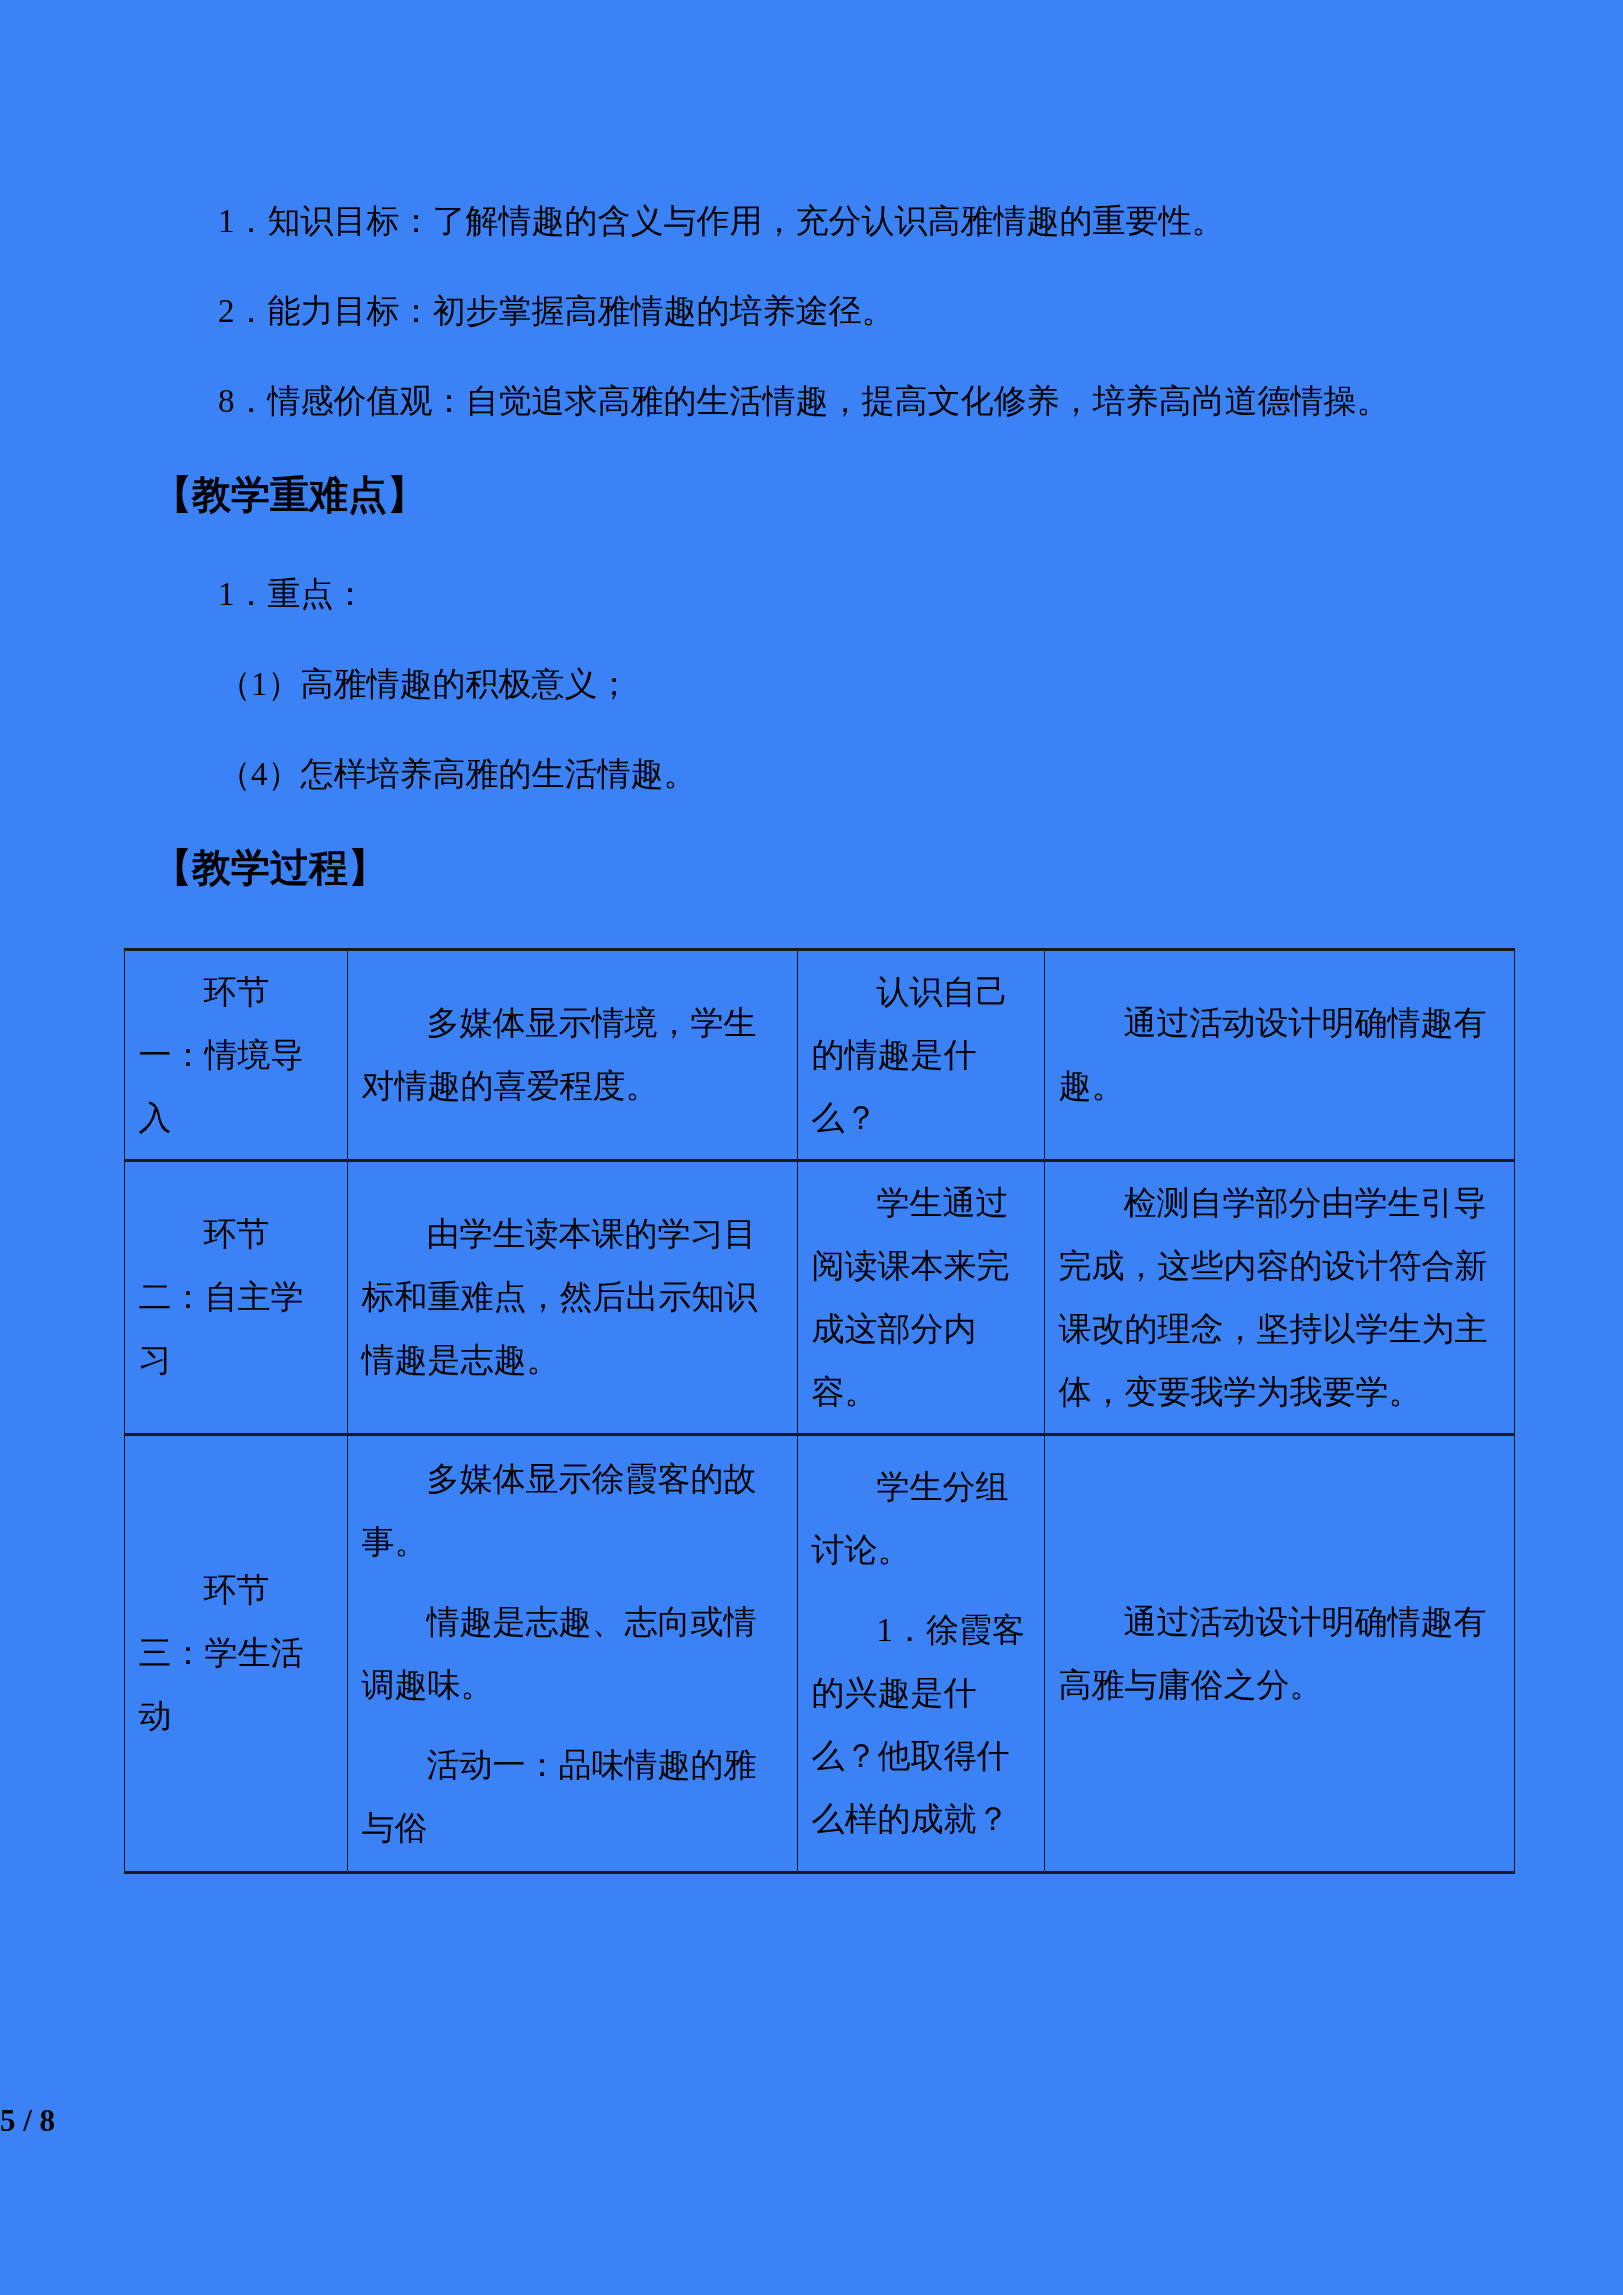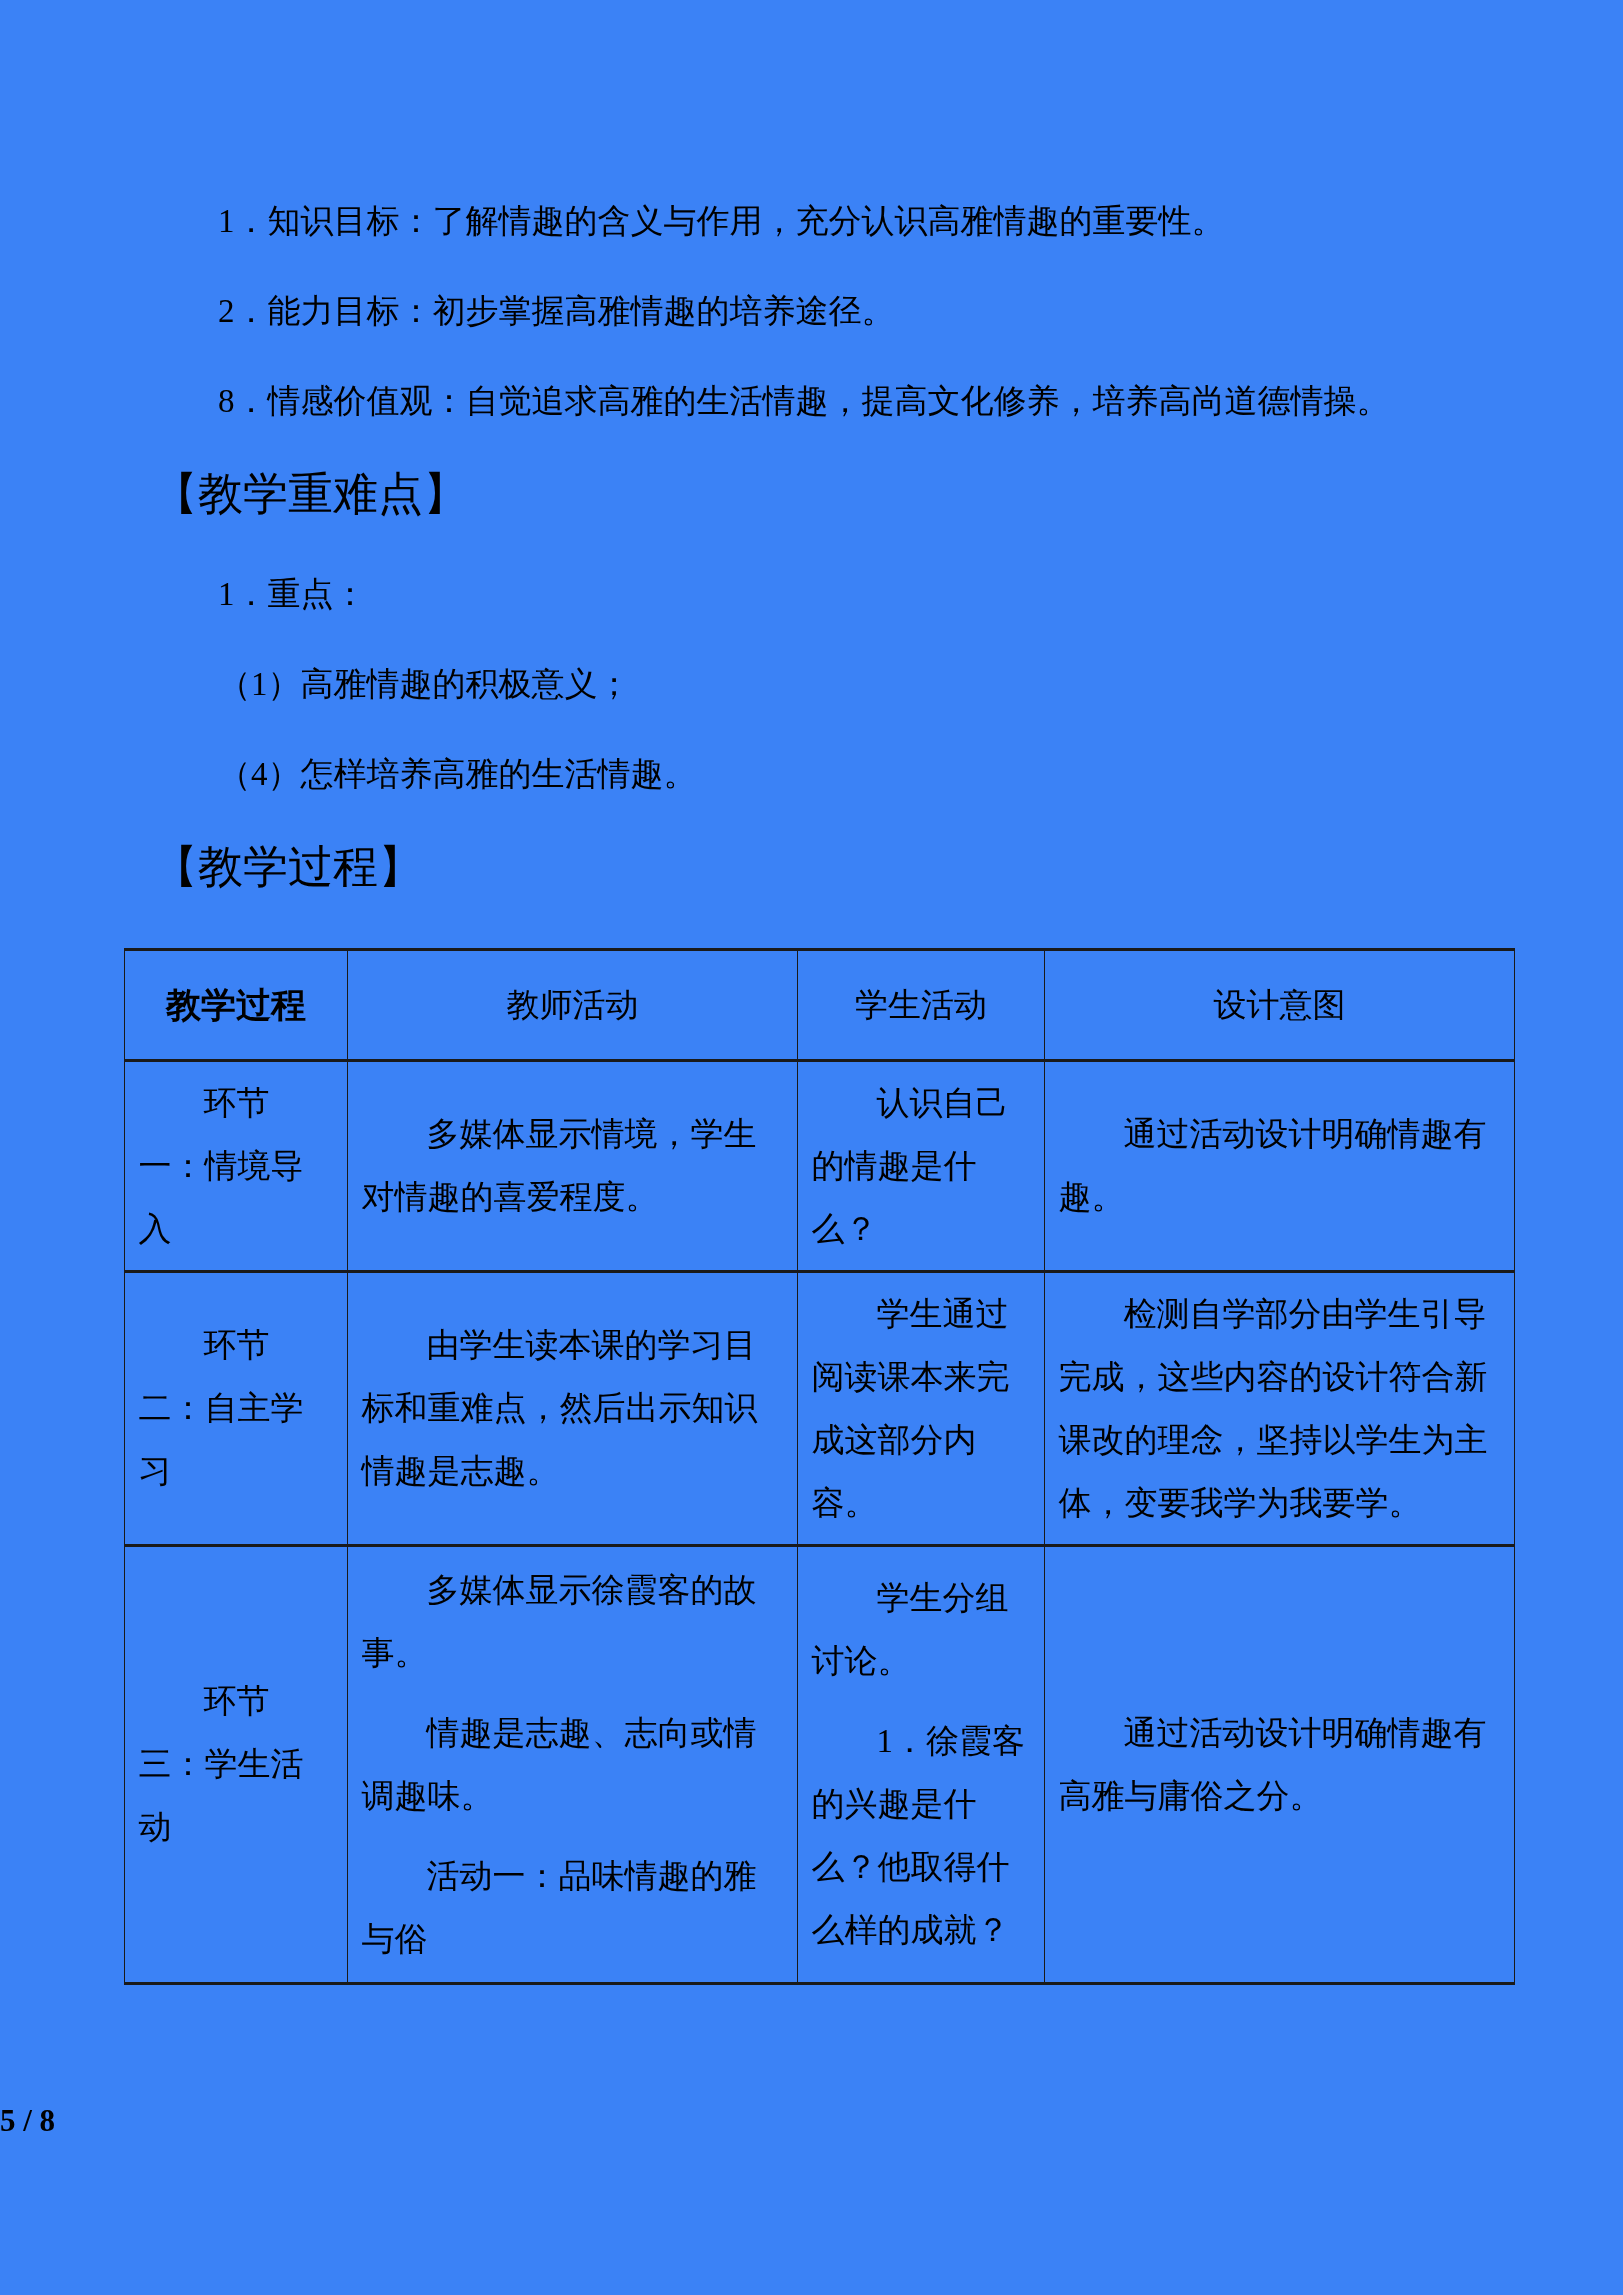--- a/index.html
+++ b/index.html
@@ -15,23 +15,23 @@
   .content { padding: 202px 116px 0 153px; }
 
   .para {
     font-size: 33px;
     line-height: 38px;
     margin: 0 0 52px 0;
     text-indent: 65px;
     white-space: pre-line;
   }
   .sec-heading {
-    font-size: 45px;
+    font-size: 39px;
     line-height: 45px;
-    font-weight: normal;
+    font-weight: bold;
     margin: 0 0 58px 0;
   }
 
   table.process {
     border-collapse: collapse;
     table-layout: fixed;
     width: 1389px;
     margin-left: -29px;
   }
   table.process th, table.process td {
@@ -96,26 +96,20 @@
     <h2 class="sec-heading">【教学过程】</h2>
 
     <table class="process">
       <colgroup>
         <col style="width:223px">
         <col style="width:450px">
         <col style="width:247px">
         <col style="width:470px">
       </colgroup>
       <tbody>
-          <tr>
-        <th class="stage-head">教学过程</th>
-        <th>教师活动</th>
-        <th>学生活动</th>
-        <th>设计意图</th>
-      </tr>
 
       <tr class="row-1">
         <td>
           <p class="cell-p">环节
 一：情境导
 入</p>
         </td>
         <td>
           <p class="cell-p">多媒体显示情境，学生
 对情趣的喜爱程度。</p>

